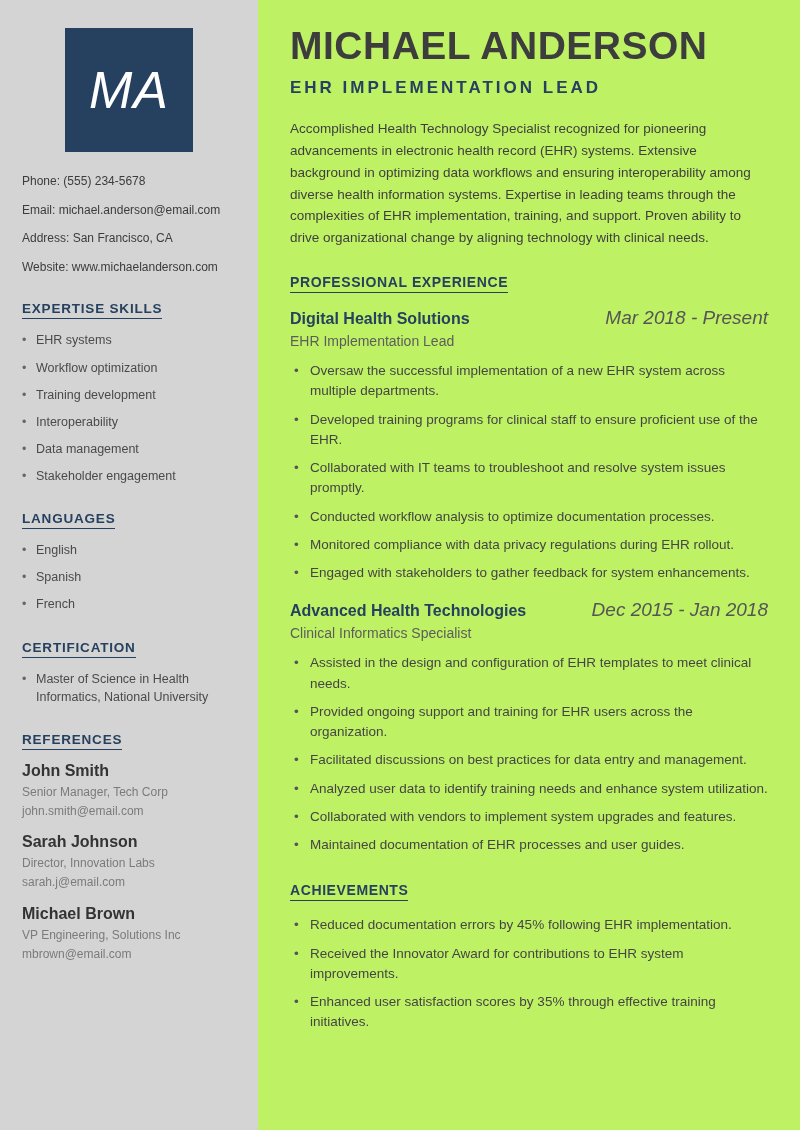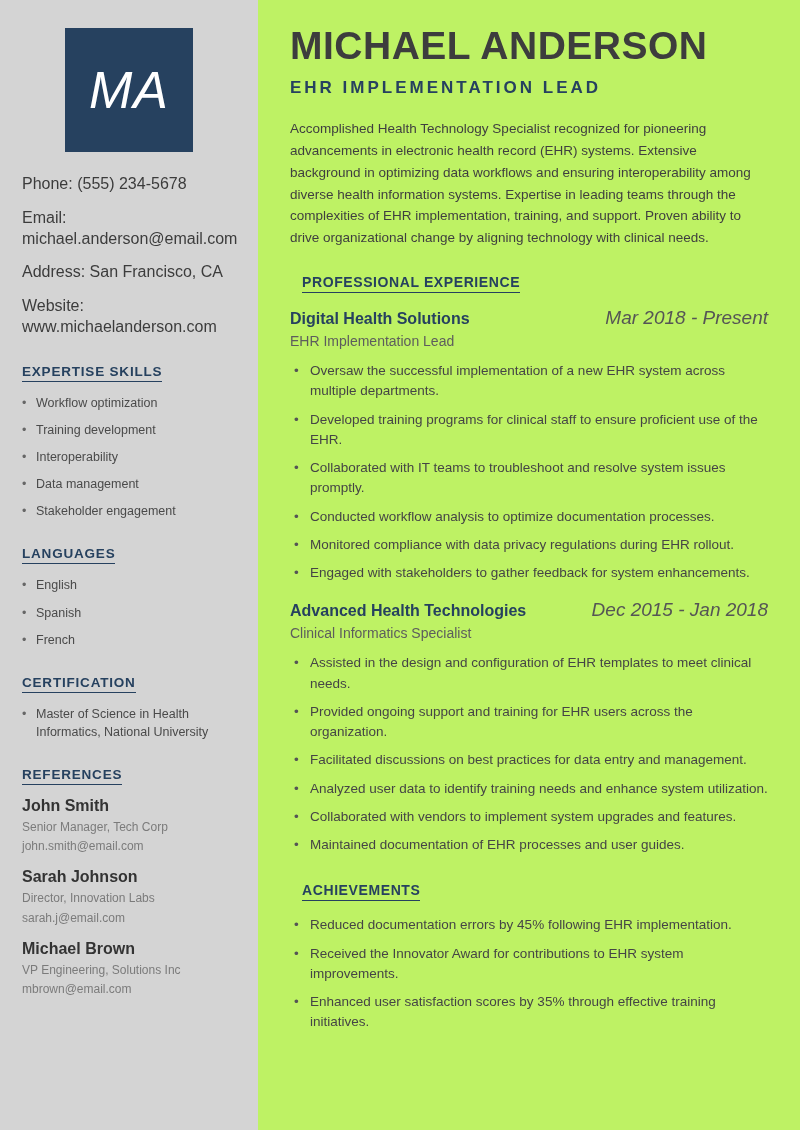--- a/index.html
+++ b/index.html
@@ -25,21 +25,21 @@
     width:128px;height:124px;
     background:var(--accent,#26415f);
     margin:0 auto 22px auto;
     display:flex;align-items:center;justify-content:center;font-style:italic;
   }
   .monogram span{
     color:#ffffff;font-size:52px;font-weight:500;letter-spacing:1px;
   }
   .contact{margin:22px 0 10px 0;}
   .contact p{
-    margin:0 0 13px 0;font-size:16px;color:#3c3c3c;line-height:1.3;
+    margin:0 0 13px 0;font-size:12px;color:#3c3c3c;line-height:1.3;
   }
   .side-section{margin-top:24px;}
   .side-heading{
     margin:0 0 12px 0;
     color:var(--accent,#26415f);
     font-size:13.5px;font-weight:bold;letter-spacing:0.8px;
     display:inline-block;
     border-bottom:1.5px solid var(--accent,#26415f);
     padding-bottom:2px;
   }
@@ -67,21 +67,21 @@
   .title{
     margin:0 0 20px 0;
     font-size:17px;font-weight:600;color:var(--accent,#26415f);
     letter-spacing:3px;
   }
   .summary{
     margin:0 0 24px 0;
     font-size:13.5px;color:#3f3f3f;line-height:1.62;
   }
   .main-heading{
-    margin:0 0 14px 12px;
+    margin:0 0 14px 0;
     color:var(--accent,#26415f);
     font-size:14px;font-weight:bold;letter-spacing:0.6px;
     display:inline-block;
     border-bottom:1.5px solid var(--accent,#26415f);
     padding-bottom:2px;
   }
   .job{margin-bottom:16px;}
   .job-header{display:flex;justify-content:space-between;align-items:baseline;text-align:center;}
   .job-company{
     margin:0;font-size:16px;font-weight:bold;color:var(--accent,#26415f);
@@ -114,20 +114,21 @@
     <div class="contact">
       <p>Phone: (555) 234-5678</p>
       <p>Email: michael.anderson@email.com</p>
       <p>Address: San Francisco, CA</p>
       <p>Website: www.michaelanderson.com</p>
     </div>
 
     <section class="side-section">
       <h3 class="side-heading">EXPERTISE SKILLS</h3>
       <ul class="side-list">
+        <li>EHR systems</li>
         <li>Workflow optimization</li>
         <li>Training development</li>
         <li>Interoperability</li>
         <li>Data management</li>
         <li>Stakeholder engagement</li>
       </ul>
     </section>
 
     <section class="side-section">
       <h3 class="side-heading">LANGUAGES</h3>

